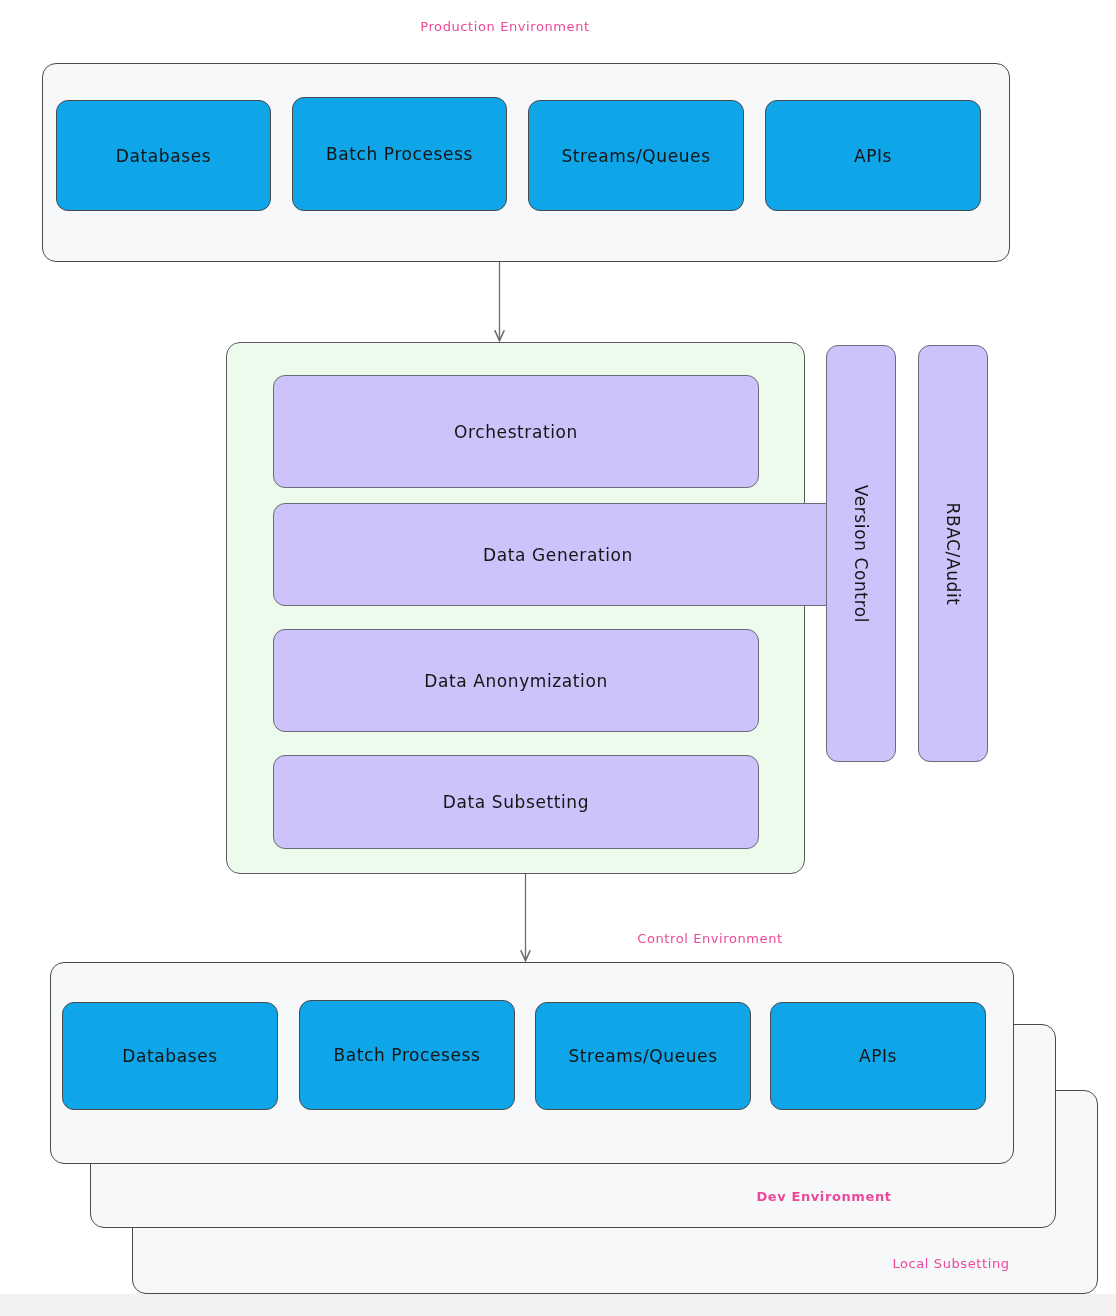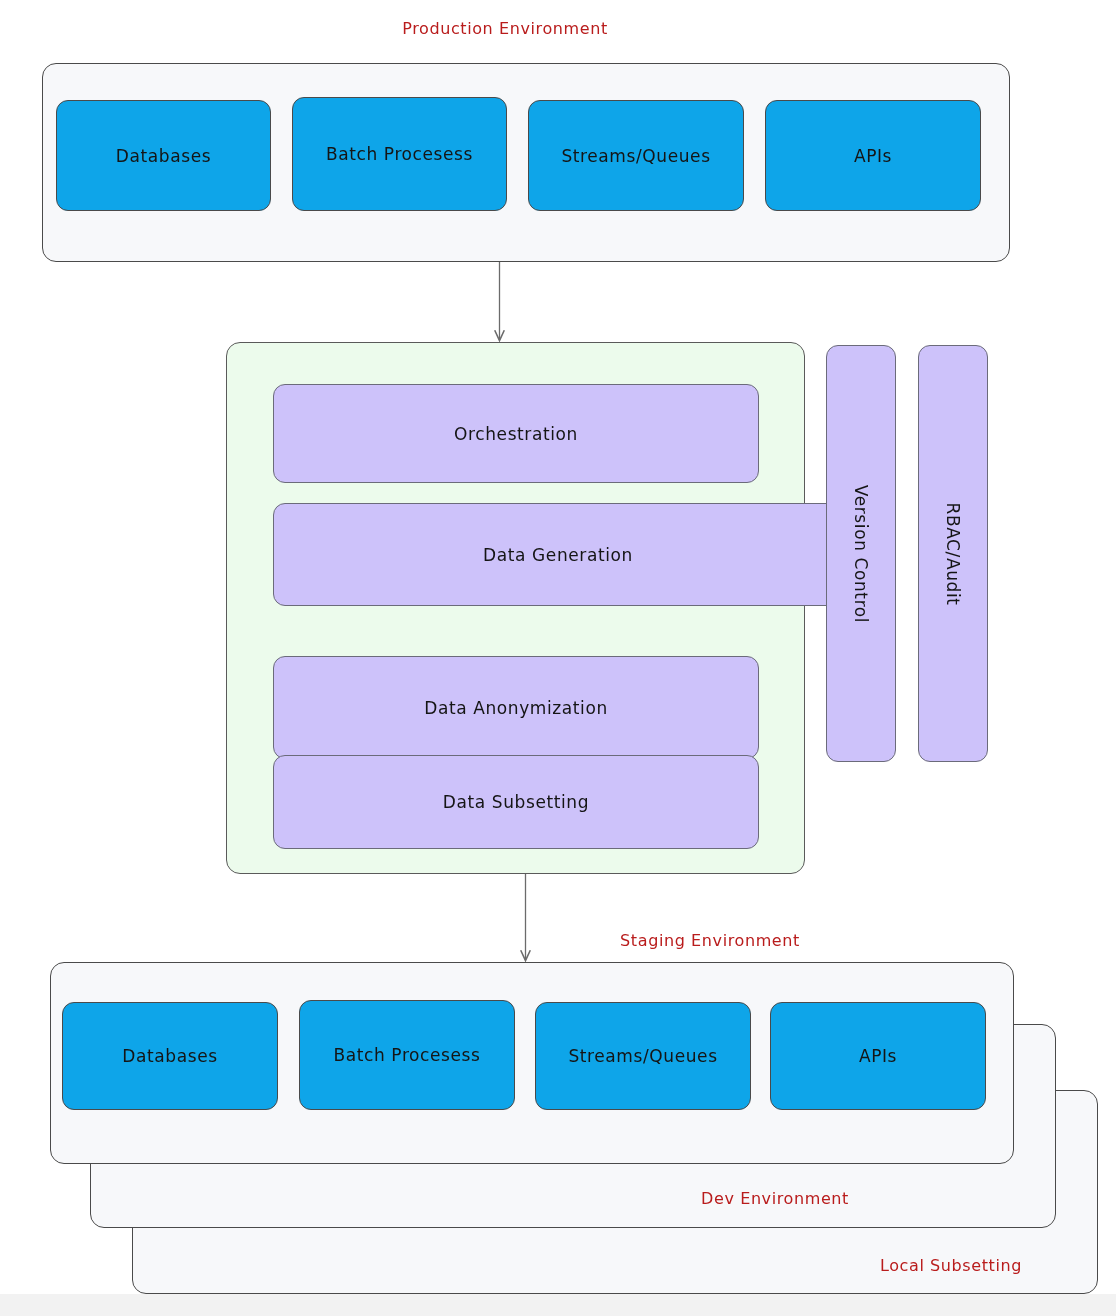--- a/index.html
+++ b/index.html
@@ -2,21 +2,21 @@
 <html><head>
 <meta charset="utf-8">
 <style>
   html,body{margin:0;padding:0;background:#ffffff;}
   body{
     width:1116px;height:1316px;position:relative;overflow:hidden;
     font-family:"DejaVu Sans","Liberation Sans",sans-serif;
     background:linear-gradient(180deg,#ffffff 0%,#ffffff 98.3%,#f2f2f2 98.3%,#f2f2f2 100%);
   }
   .hand{font-family:"DejaVu Sans","Liberation Sans",sans-serif;letter-spacing:.6px;}
-  .lbl{position:absolute;color:#b91c1c;font-size:16px;white-space:nowrap;transform:translateX(-50%);}
+  .lbl{position:absolute;color:#ec4899;font-size:13px;white-space:nowrap;transform:translateX(-50%);}
   .card{
     position:absolute;box-sizing:border-box;background:#f7f8fa;
     border:1.2px solid #4a4a4a;border-radius:14px;
   }
   .blue{
     position:absolute;box-sizing:border-box;background:#0ea5e9;
     border:1.1px solid #4a4a4a;border-radius:12px;
     display:flex;align-items:center;justify-content:center;
     color:#151515;font-size:17px;white-space:nowrap;
   }
@@ -56,47 +56,47 @@
 </div>
 <div class="blue hand" style="left:528px;top:100px;width:216px;height:111px;">
   <span>Streams/Queues</span>
 </div>
 <div class="blue hand" style="left:765px;top:100px;width:216px;height:111px;">
   <span>APIs</span>
 </div>
 
 <div class="greenpanel" style="left:226px;top:342px;width:579px;height:532px;"></div>
 
-<div class="purple hand" style="left:273px;top:384px;width:486px;height:99px;text-align:center;">
+<div class="purple hand" style="left:273px;top:375px;width:486px;height:113px;text-align:center;">
   <span>Orchestration</span>
 </div>
 <div class="purple hand" style="left:273px;top:503px;width:570px;height:103px;">
   <span>Data Generation</span>
 </div>
-<div class="purple hand" style="left:273px;top:629px;width:486px;height:103px;margin-top:27px;">
+<div class="purple hand" style="left:273px;top:629px;width:486px;height:103px;">
   <span>Data Anonymization</span>
 </div>
 <div class="purple hand" style="left:273px;top:755px;width:486px;height:94px;">
   <span>Data Subsetting</span>
 </div>
 
 <div class="vbar" style="left:826px;top:345px;width:70px;height:417px;">
   <span class="hand">Version Control</span>
 </div>
 <div class="vbar" style="left:918px;top:345px;width:70px;height:417px;">
   <span class="hand">RBAC/Audit</span>
 </div>
 
 <div class="card" style="left:132px;top:1090px;width:966px;height:204px;z-index:1;"></div>
 <div class="lbl hand" style="left:951px;top:1256px;z-index:2;">Local Subsetting</div>
 
 <div class="card" style="left:90px;top:1024px;width:966px;height:204px;z-index:3;"></div>
-<div class="lbl hand" style="left:775px;top:1189px;z-index:4;">Dev Environment</div>
+<div class="lbl hand" style="left:824px;top:1189px;z-index:4;font-weight:bold;">Dev Environment</div>
 
-<div class="lbl hand" style="left:710px;top:931px;z-index:6;">Staging Environment</div>
+<div class="lbl hand" style="left:710px;top:931px;z-index:6;">Control Environment</div>
 <div class="card" style="left:50px;top:962px;width:964px;height:202px;z-index:5;"></div>
 
 <div class="blue hand" style="left:62px;top:1002px;width:216px;height:108px;z-index:6;">
   <span>Databases</span>
 </div>
 <div class="blue hand" style="left:299px;top:1000px;width:216px;height:110px;z-index:6;">
   <span>Batch Procesess</span>
 </div>
 <div class="blue hand" style="left:535px;top:1002px;width:216px;height:108px;z-index:6;">
   <span>Streams/Queues</span>

